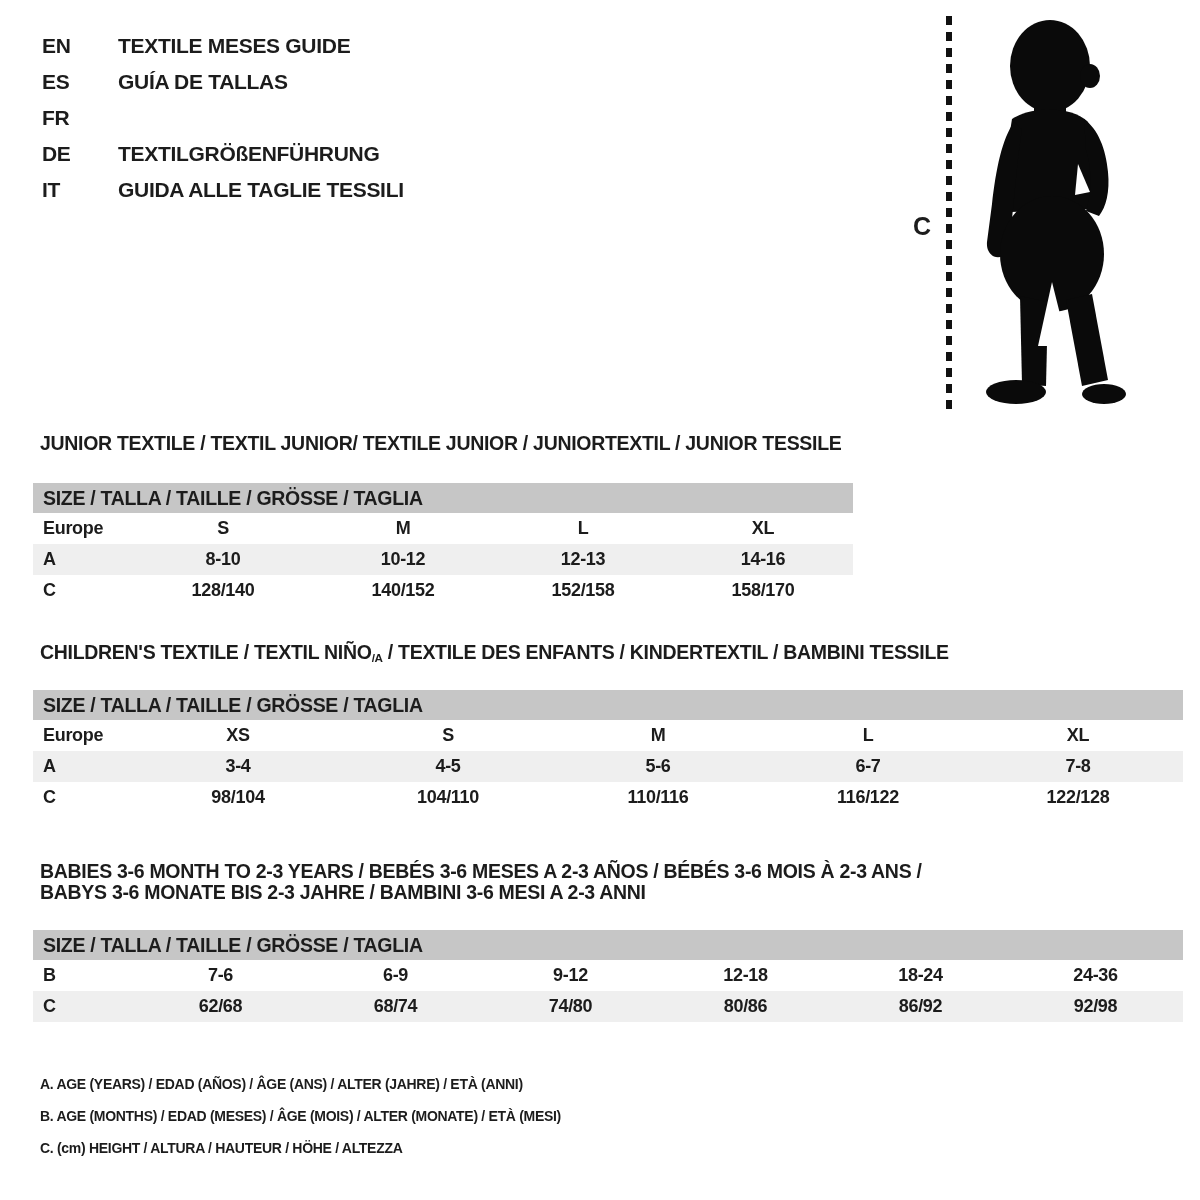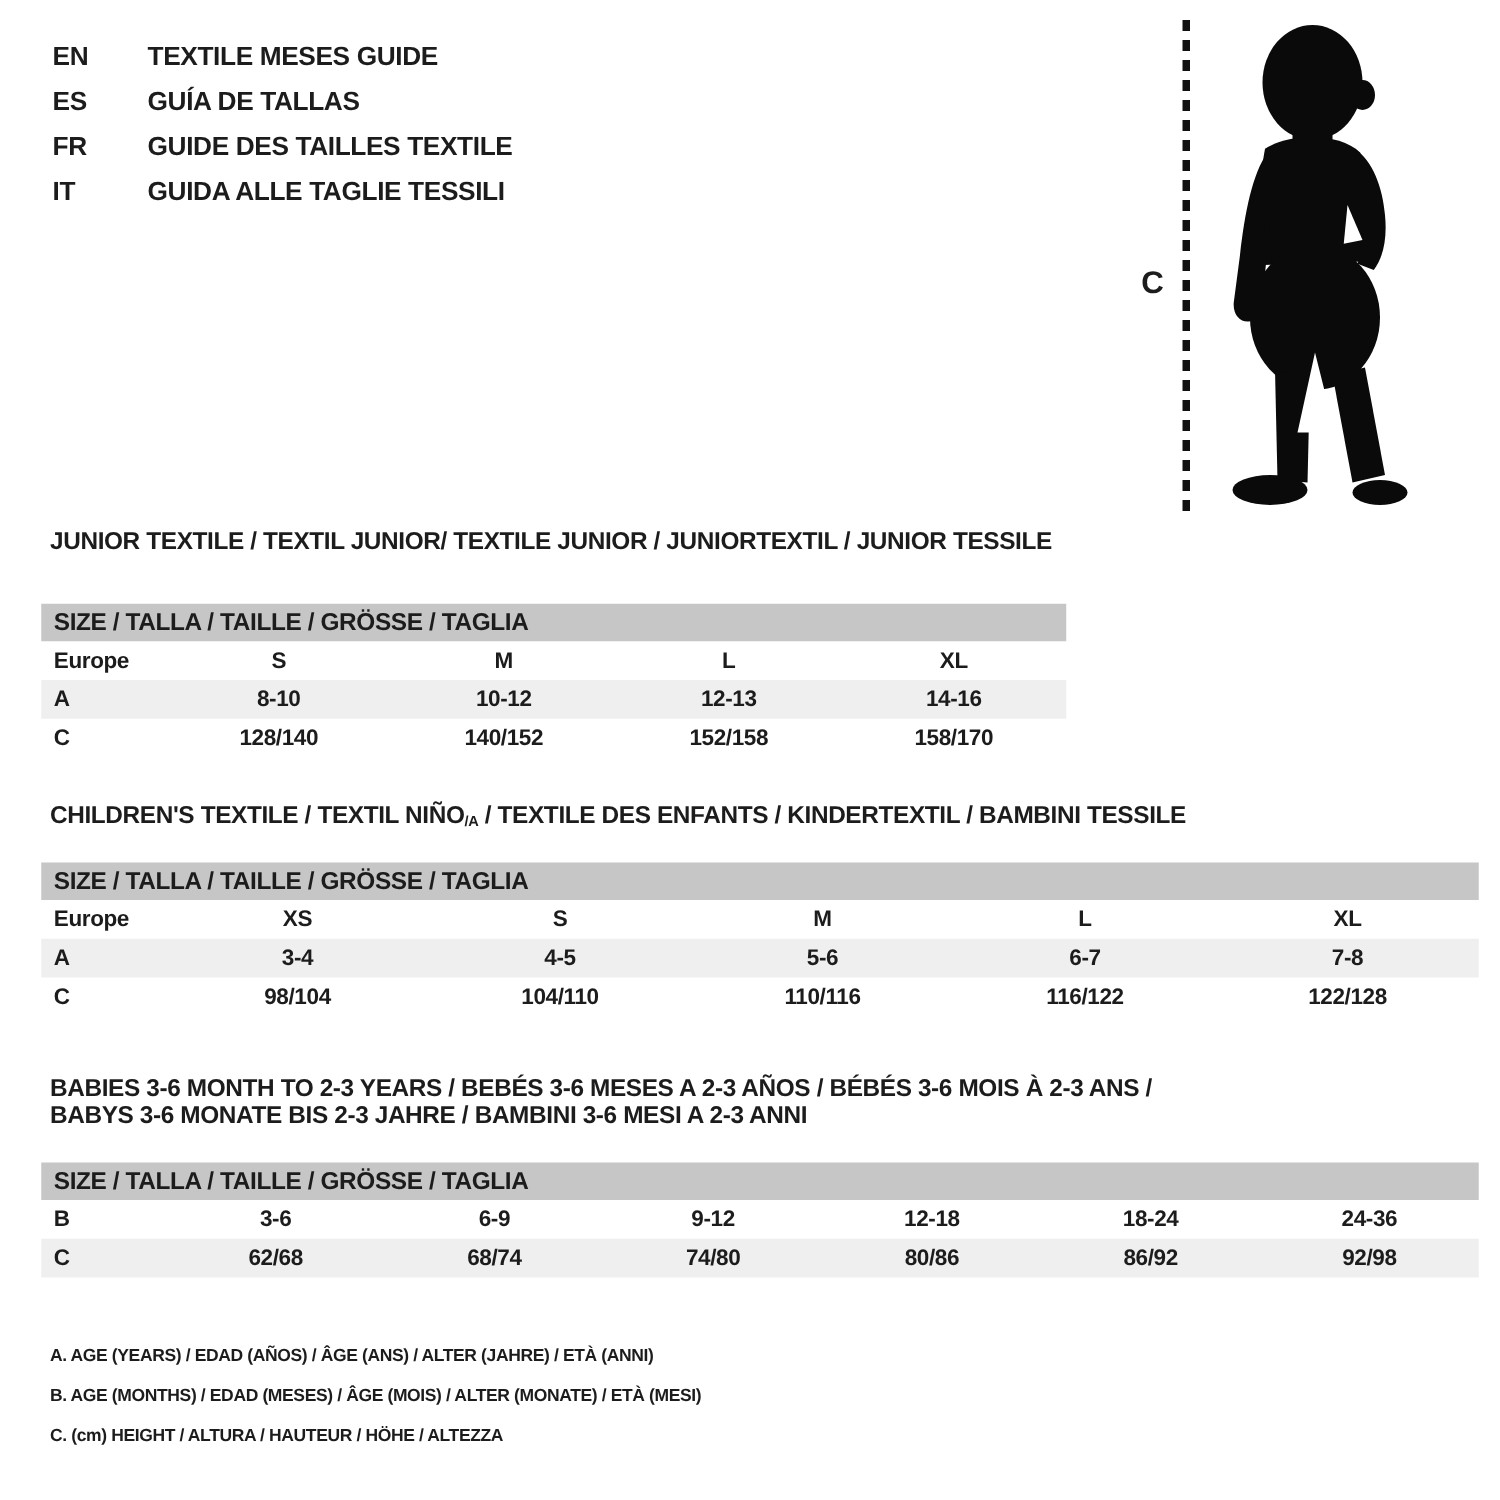--- a/index.html
+++ b/index.html
@@ -47,21 +47,24 @@
     <div class="lang-row">
       <span class="lang-code">EN</span>
       <span class="lang-label">TEXTILE MESES GUIDE</span>
     </div>
     <div class="lang-row">
       <span class="lang-code">ES</span>
       <span class="lang-label">GUÍA DE TALLAS</span>
     </div>
     <div class="lang-row">
       <span class="lang-code">FR</span>
-      <span class="lang-label">GUIDE DES TAILLES TEXTILE</span>
+    </div>
+    <div class="lang-row">
+      <span class="lang-code">DE</span>
+      <span class="lang-label">TEXTILGRÖßENFÜHRUNG</span>
     </div>
     <div class="lang-row">
       <span class="lang-code">IT</span>
       <span class="lang-label">GUIDA ALLE TAGLIE TESSILI</span>
     </div>
   </div>
 
   <div class="measure-line"></div>
   <div class="measure-label">C</div>
 
@@ -78,21 +81,21 @@
       <path d="M104,286 L130,280 L146,366 L120,372 Z"></path>
       <ellipse cx="54" cy="378" rx="30" ry="12"></ellipse>
       <ellipse cx="142" cy="380" rx="22" ry="10"></ellipse>
     </g>
     <g fill="#ffffff">
       <polygon points="90,268 76,332 106,332"></polygon>
       <polygon points="116,150 128,178 113,181"></polygon>
     </g>
   </svg>
 
-  <div class="sec-heading" style="top:422px">JUNIOR TEXTILE / TEXTIL JUNIOR/ TEXTILE JUNIOR / JUNIORTEXTIL / JUNIOR TESSILE</div>
+  <div class="sec-heading" style="top:432px">JUNIOR TEXTILE / TEXTIL JUNIOR/ TEXTILE JUNIOR / JUNIORTEXTIL / JUNIOR TESSILE</div>
 
   <div class="size-table w-junior" style="top:483px">
     <div class="size-bar">SIZE / TALLA / TAILLE / GRÖSSE / TAGLIA</div>
     <div class="trow">
       <span class="row-label">Europe</span>
       <span class="cell">S</span>
       <span class="cell">M</span>
       <span class="cell">L</span>
       <span class="cell">XL</span>
     </div>
@@ -142,21 +145,21 @@
     </div>
   </div>
 
   <div class="sec-heading" style="top:860px">BABIES 3-6 MONTH TO 2-3 YEARS / BEBÉS 3-6 MESES A 2-3 AÑOS / BÉBÉS 3-6 MOIS À 2-3 ANS /</div>
   <div class="sec-heading" style="top:881px">BABYS 3-6 MONATE BIS 2-3 JAHRE / BAMBINI 3-6 MESI A 2-3 ANNI</div>
 
   <div class="size-table w-wide" style="top:930px">
     <div class="size-bar">SIZE / TALLA / TAILLE / GRÖSSE / TAGLIA</div>
     <div class="trow">
       <span class="row-label">B</span>
-      <span class="cell">3-6</span>
+      <span class="cell">7-6</span>
       <span class="cell">6-9</span>
       <span class="cell">9-12</span>
       <span class="cell">12-18</span>
       <span class="cell">18-24</span>
       <span class="cell">24-36</span>
     </div>
     <div class="trow shaded">
       <span class="row-label">C</span>
       <span class="cell">62/68</span>
       <span class="cell">68/74</span>

